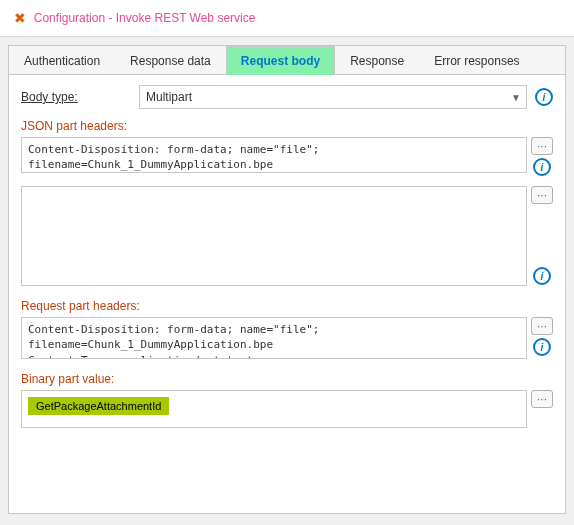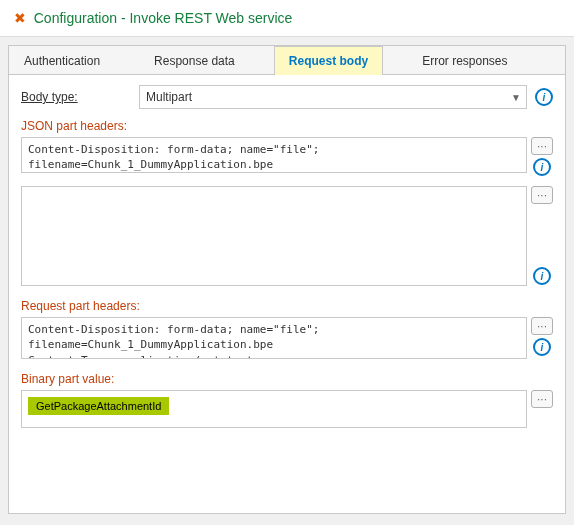--- a/index.html
+++ b/index.html
@@ -17,47 +17,46 @@
       display: flex;
       align-items: center;
       gap: 8px;
       border-bottom: 1px solid #ddd;
     }
     .title-bar .wrench-icon {
       color: #e05a00;
       font-size: 14px;
     }
     .title-bar .title-text {
-      font-size: 14px;
-      color: #15803d;
+      font-size: 12px;
+      color: #ec4899;
       font-weight: normal;
     }
     .main-container {
       background: #fff;
       margin: 8px;
       border: 1px solid #c8c8c8;
       height: calc(100% - 56px);
     }
     .tabs {
       display: flex;
       border-bottom: 1px solid #c8c8c8;
       background: #f5f5f5;
-      gap: 24px;
     }
     .tab {
       padding: 7px 14px;
       cursor: pointer;
       color: #333;
       border: 1px solid transparent;
       border-bottom: none;
       margin-bottom: -1px;
       font-size: 12px;
     }
     .tab.active {
-      background: #fef9c3;
+      background: #86efac;
       border-color: #c8c8c8;
       border-bottom-color: #fff;
       color: #0078c8;
       font-weight: bold;
     }
     .content {
       padding: 10px 12px;
       overflow-y: auto;
       height: calc(100% - 34px);
     }
@@ -175,20 +174,21 @@
 <div class="title-bar">
   <span class="wrench-icon">✖</span>
   <span class="title-text">Configuration - Invoke REST Web service</span>
 </div>
 
 <div class="main-container">
   <div class="tabs">
     <div class="tab">Authentication</div>
     <div class="tab">Response data</div>
     <div class="tab active">Request body</div>
+    <div class="tab">Response</div>
     <div class="tab">Error responses</div>
   </div>
 
   <div class="content">
 
     <div class="field-row">
       <span class="field-label">Body type:</span>
       <div class="select-wrapper">
         <select>
           <option>Multipart</option>

